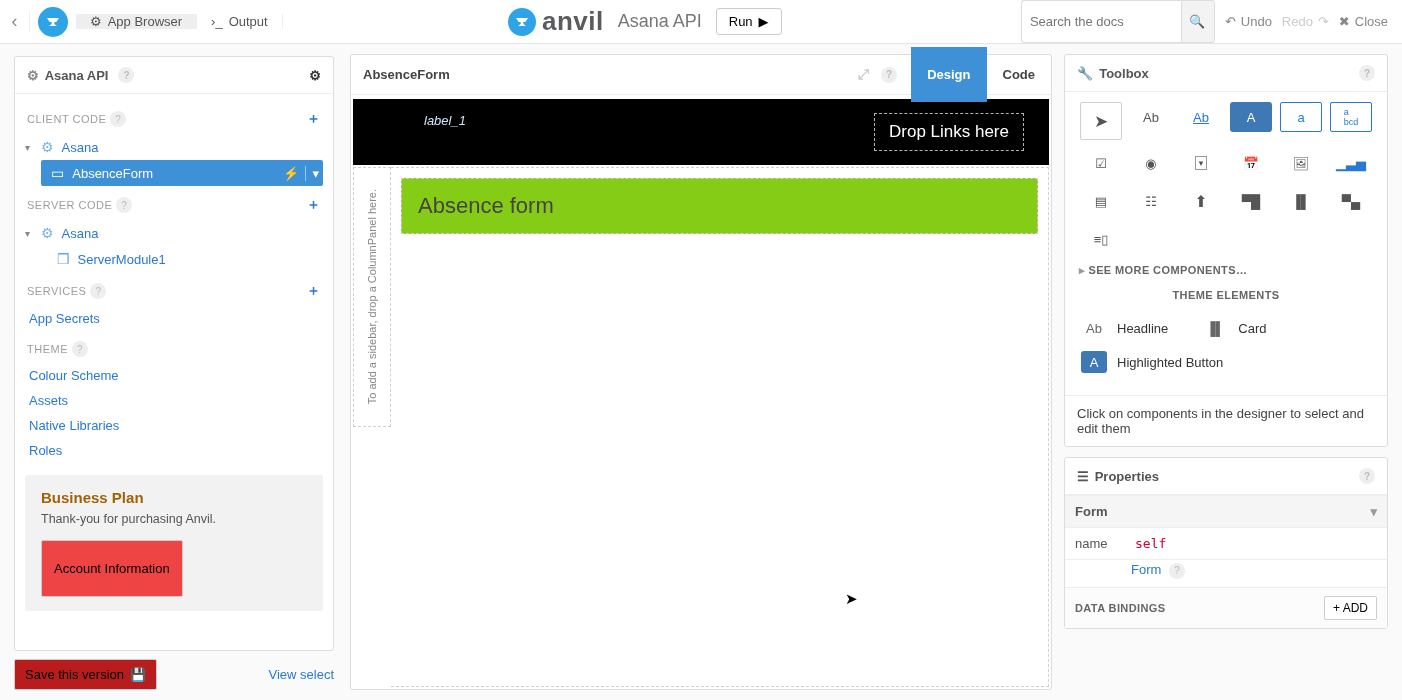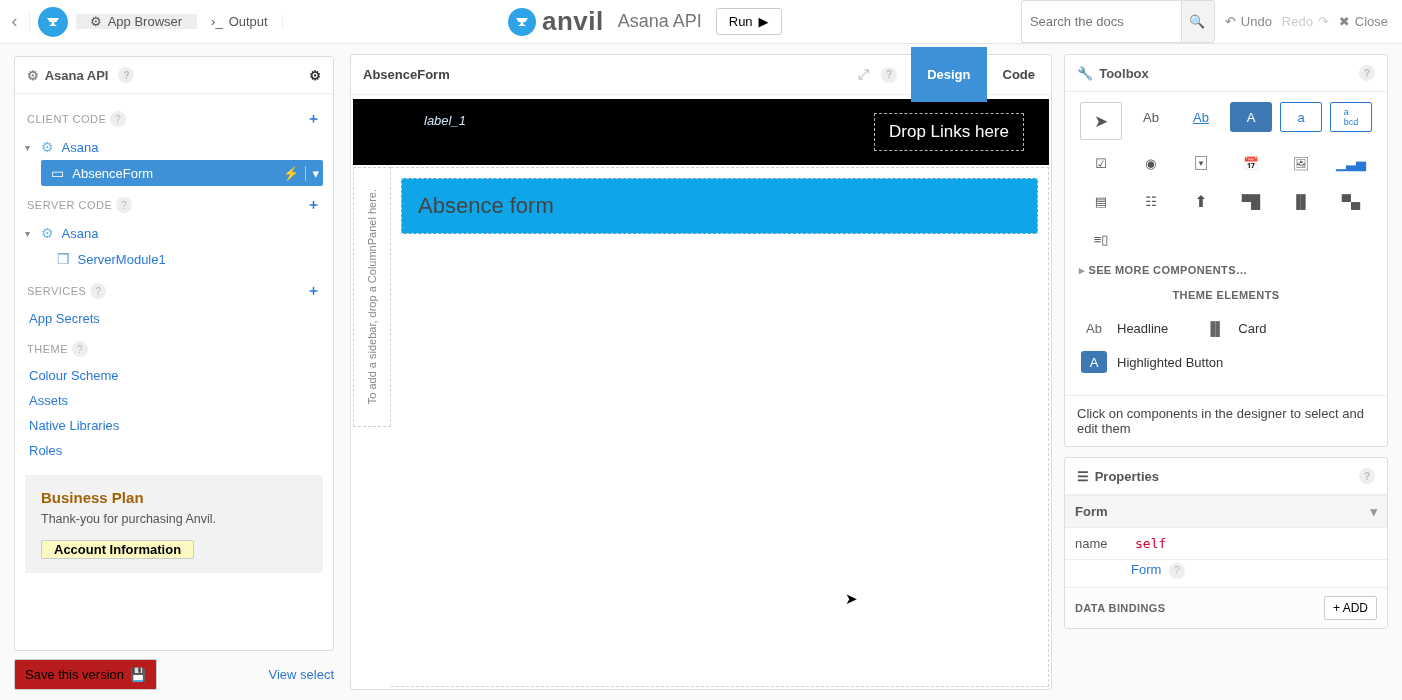--- a/index.html
+++ b/index.html
@@ -45,42 +45,42 @@
 .tree .item.sub { padding-left: 32px; }
 .tree .item .glyph { color:#74b4e8; font-size:14px; }
 .tree .item.selected { background:#3e91d7; color:#fff; padding-left:10px; margin-left:16px; }
 .tree .item.selected .glyph { color:#fff; }
 .tree .item.selected .tail { margin-left:auto; display:flex; align-items:center; gap:6px; }
 .tree .toprow { display:flex; align-items:center; }
 .tree .chev { width:12px; color:#888; font-size:10px; }
 .planbox { margin: 8px 10px 10px; padding: 14px 16px; background:#f2f2f2; border-radius:2px; }
 .planbox h4 { font-size:15px; font-weight:700; color:#a16207; margin-bottom:6px; }
 .planbox p { font-size:12.5px; color:#555; margin-bottom:14px; }
-.planbox button { background:#fef9c3; border:1px solid #ccc; padding:1px 12px; border-radius:2px; cursor:pointer; font-size:13px;font-weight:bold; }
+.planbox button { background:#ef4444; border:1px solid #ccc; padding:20px 12px; border-radius:2px; cursor:pointer; font-size:13px; }
 .left-foot { margin-top:8px; display:flex; align-items:center; justify-content:space-between; }
 .save-btn { border:1px solid #ccc; background:#b91c1c; padding:7px 10px; border-radius:2px; cursor:pointer; font-size:13px; display:flex; align-items:center; gap:6px; }
 .view-history { color:#2978d6; cursor:pointer; font-size:13px; }
 
 
 .center { flex:1; padding: 10px 6px; display:flex; flex-direction:column; }
 .center-head { padding:10px 12px; display:flex; align-items:center; gap:8px; color:#444; font-weight:600; }
 .center-head .spacer { flex:1; }
 .head-ico { color:#ccc; font-size:14px; cursor:pointer; }
 .dc-tabs { display:flex; margin-left:6px; }
 .dc-tab { padding:20px 16px; cursor:pointer; font-size:13px; color:#444; }
 .dc-tab.active { background:#3e91d7; color:#fff; }
 .canvas-wrap { margin: 4px 2px 0 2px; }
 .banner { background:#000000; color:#fff; display:flex; align-items:flex-start; padding: 14px 25px; }
 .banner .lbl { font-style:italic; color:#cfe6fb; padding-left: 46px; }
 .banner .drop { margin-left:auto; border:1px dashed rgba(255,255,255,0.7); padding:8px 14px; font-size:17px; }
 .canvas-body { display:flex; margin-top:2px; }
 .sidebar-drop { width:38px; border:1px dashed #d0d0d0; display:flex; align-items:center; justify-content:center; }
 .sidebar-drop span { writing-mode: vertical-rl; transform: rotate(180deg); font-size:11px; color:#888; padding:10px 0; white-space:nowrap; }
 .content-area { flex:1; border:1px dashed #d0d0d0; border-left:none; padding:10px; min-height: 520px; position:relative; }
-.card-drop { border:1px dashed #cfcfcf; padding: 14px 16px; background:#0ea5e9; }
+.card-drop { border:1px dashed #cfcfcf; padding: 14px 16px; background:#84cc16; }
 .card-title { font-size:22px; color:#444; }
 .center .panel { position:relative; }
 .center .panel > .center-head { border-bottom:1px solid #eee; padding:0 0 0 12px; height:40px; }
 .cursor-pointer { position:absolute; left:454px; top:422px; font-size:15px; color:#000; pointer-events:none; }
 
 
 .right { width: 344px; padding: 10px 14px 10px 6px; overflow:auto; }
 .right .panel { margin-bottom: 10px; }
 .toolbox-body { padding: 10px 8px; }
 .tool-grid { display:grid; grid-template-columns: repeat(6, 42px); gap: 8px; justify-content:center; }

